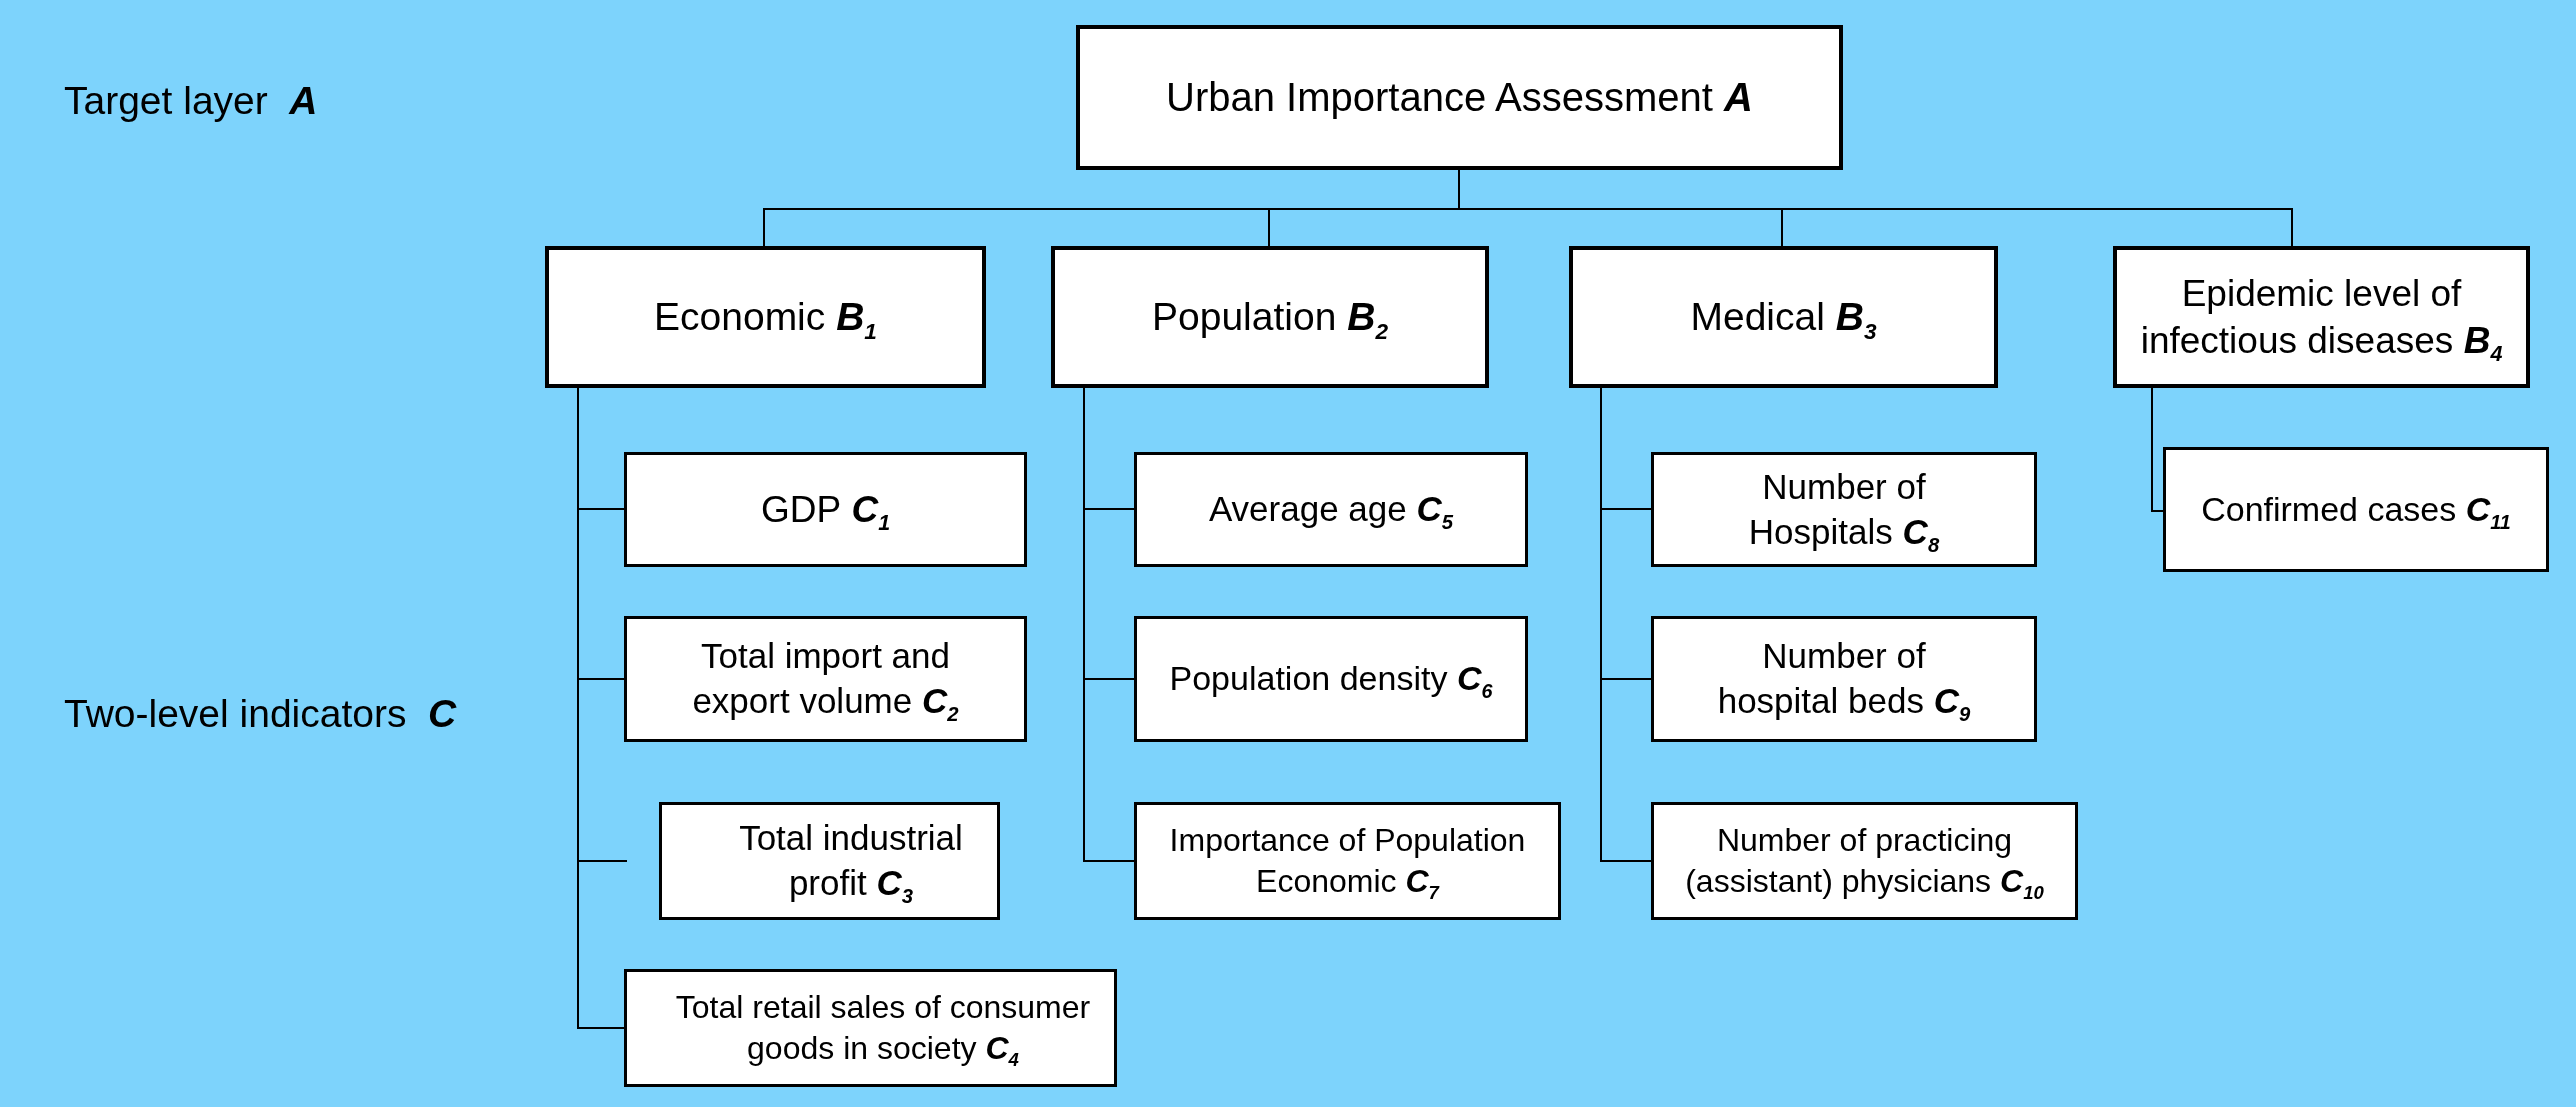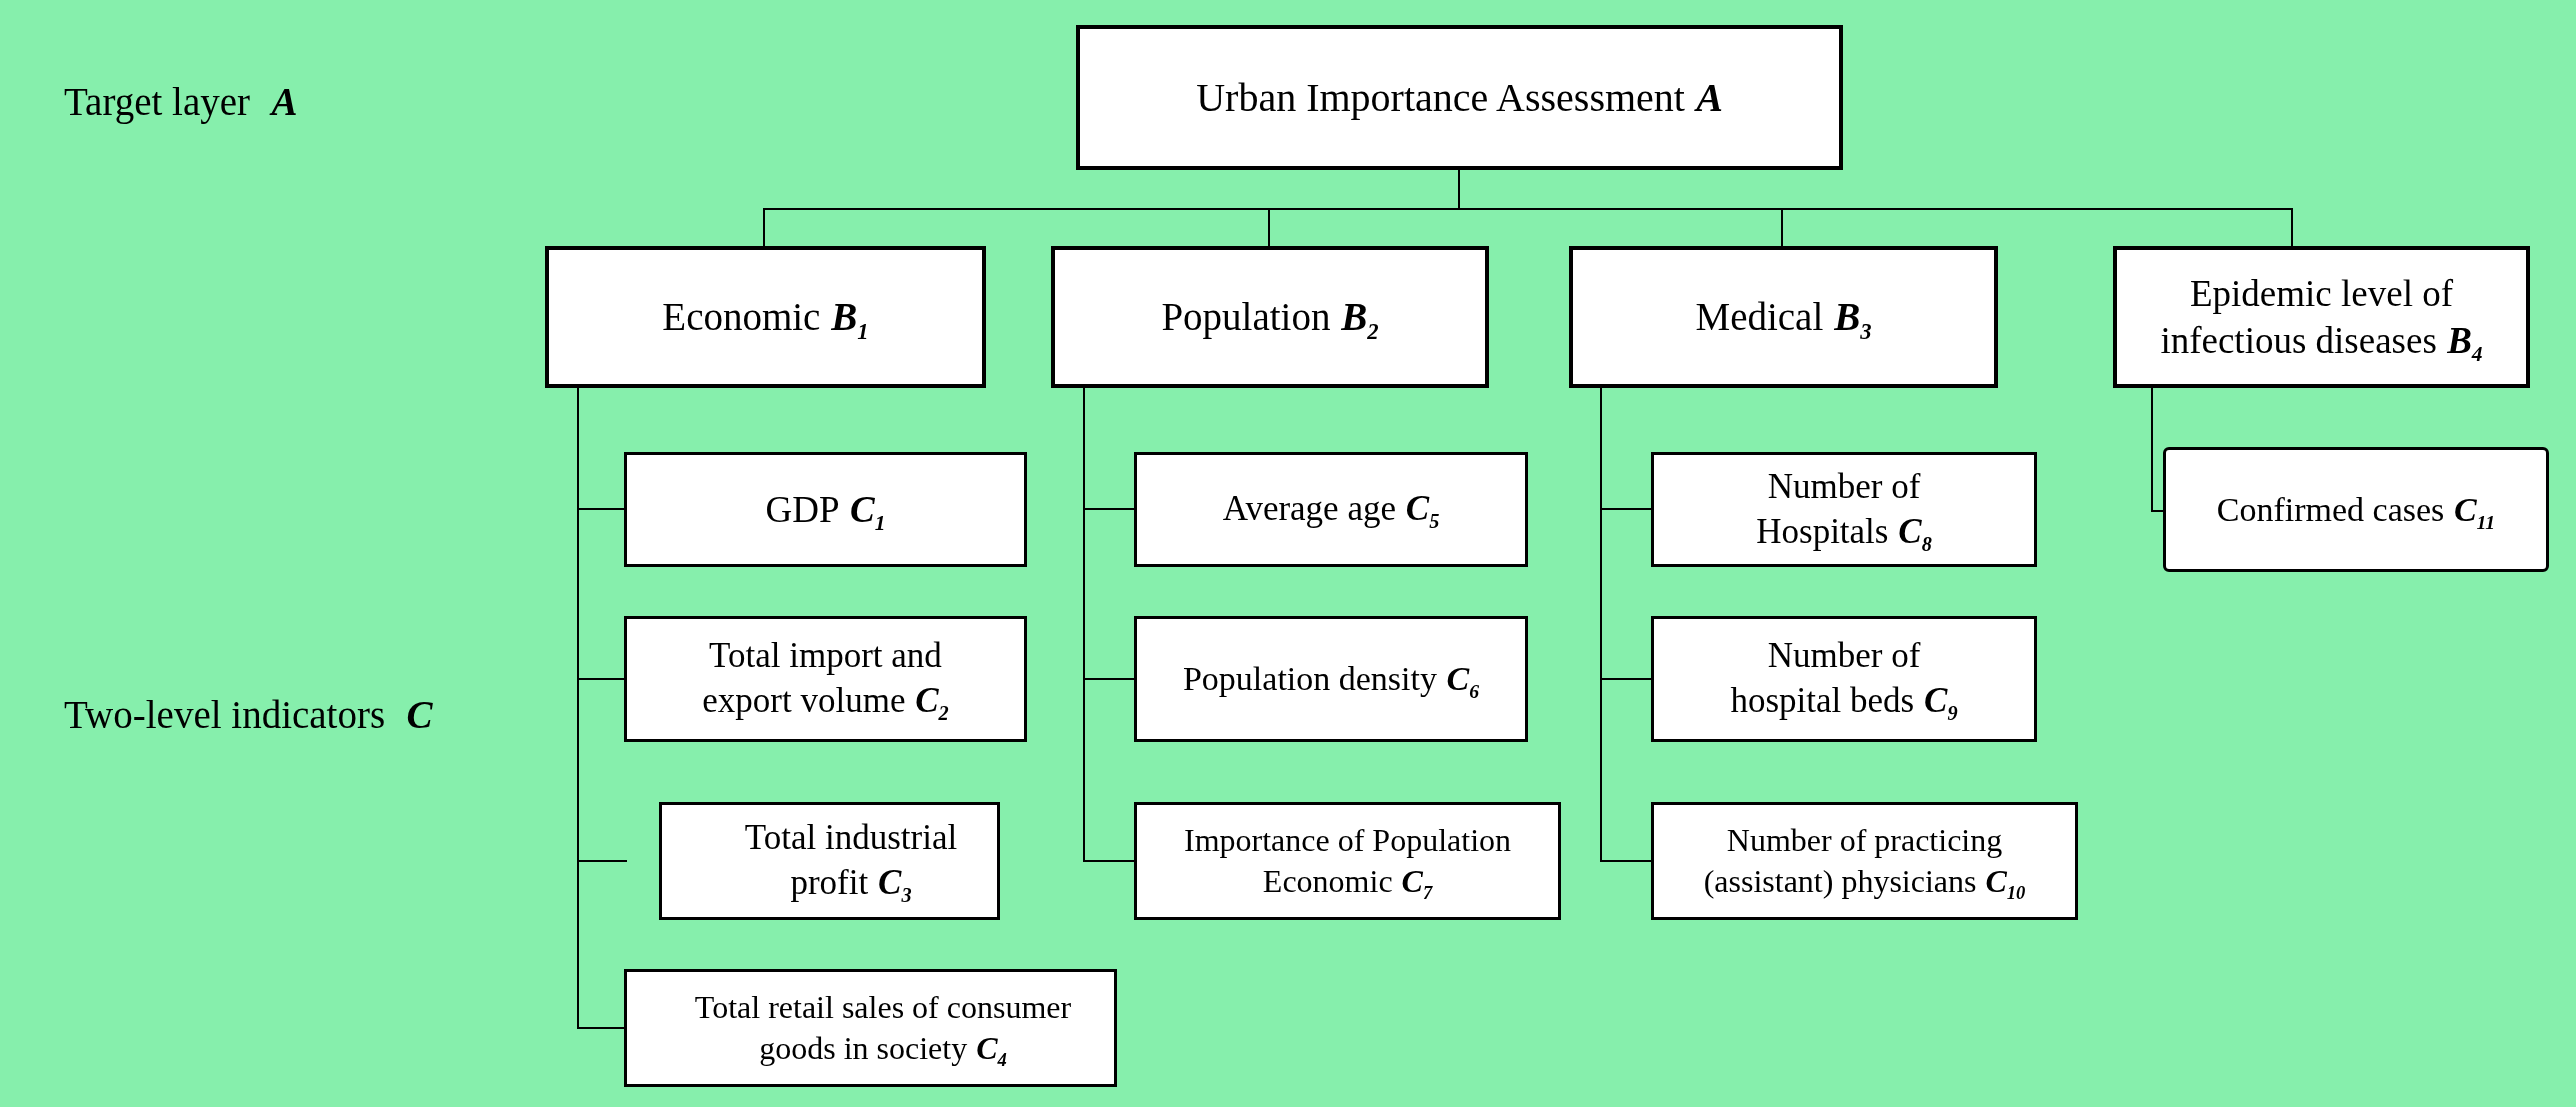--- a/index.html
+++ b/index.html
@@ -1,20 +1,20 @@
 <!DOCTYPE html>
 <html style="font-size:13px"><head>
 <meta charset="utf-8">
 <style>
   html,body{margin:0;padding:0;background:#fff;}
   .canvas{
     position:relative;
     width:2576px;height:1107px;
-    background:#86efac;
-    font-family:Liberation Serif, serif;
+    background:#7dd3fc;
+    font-family:Liberation Sans, sans-serif;
     color:#000;
     overflow:hidden;
   }
   .box{
     position:absolute;
     box-sizing:border-box;
     background:#fff;
     border:3.2px solid #000;
     display:flex;align-items:center;justify-content:center;
     text-align:center;
@@ -148,20 +148,20 @@
       <span>hospital beds</span><span class="sym"><span>C</span><sub>9</sub></span>
     </div>
   </div>
   <div class="box f40" style="left:1651px;top:802px;width:427px;height:118px;">
     <div>
       <span>Number of practicing</span><br>
       <span>(assistant) physicians</span><span class="sym"><span>C</span><sub>10</sub></span>
     </div>
   </div>
 
-  <div class="box f42" style="left:2163px;top:447px;width:386px;height:125px;border-radius:6px;">
+  <div class="box f42" style="left:2163px;top:447px;width:386px;height:125px;">
     <div>
       <span>Confirmed cases</span><span class="sym"><span>C</span><sub>11</sub></span>
     </div>
   </div>
 
 </div>
 
 
 </body></html>

